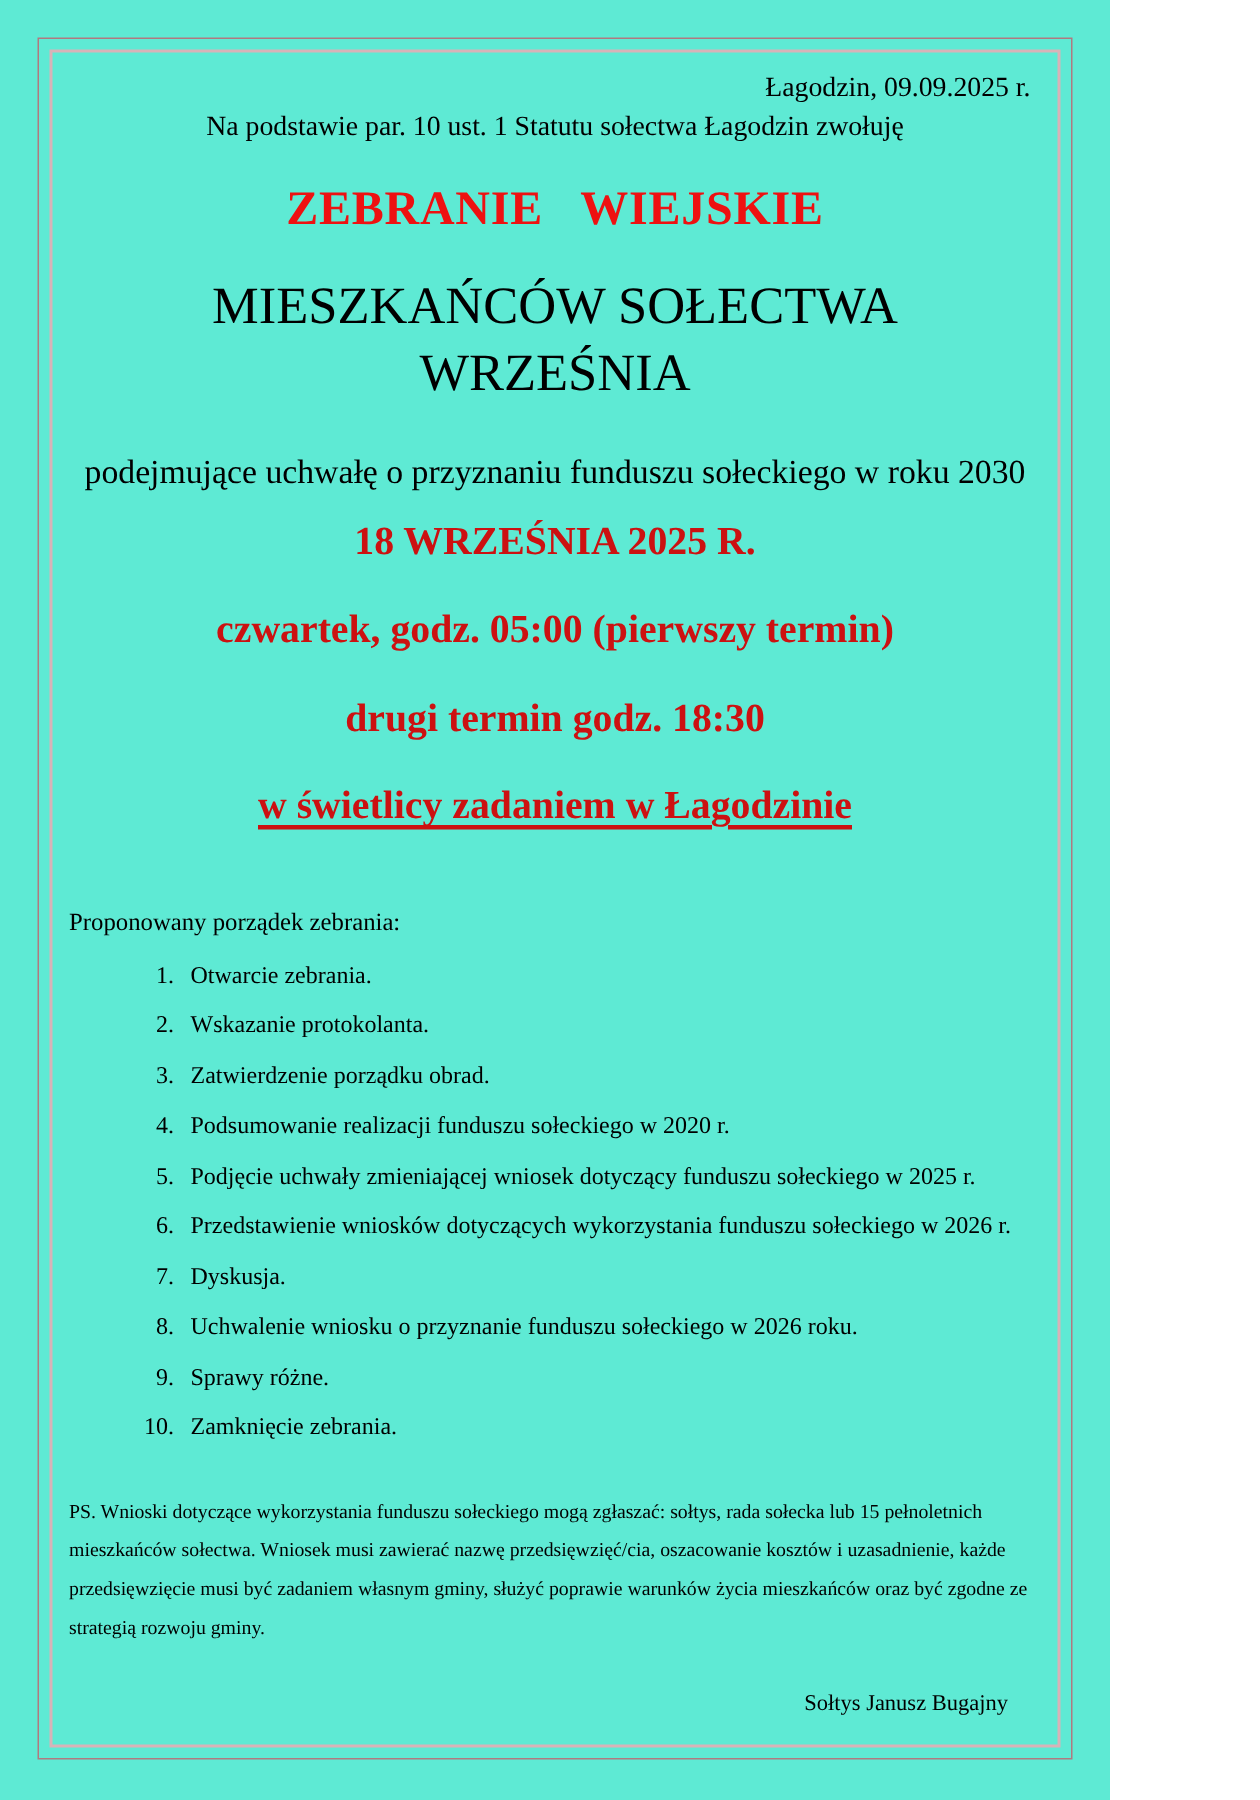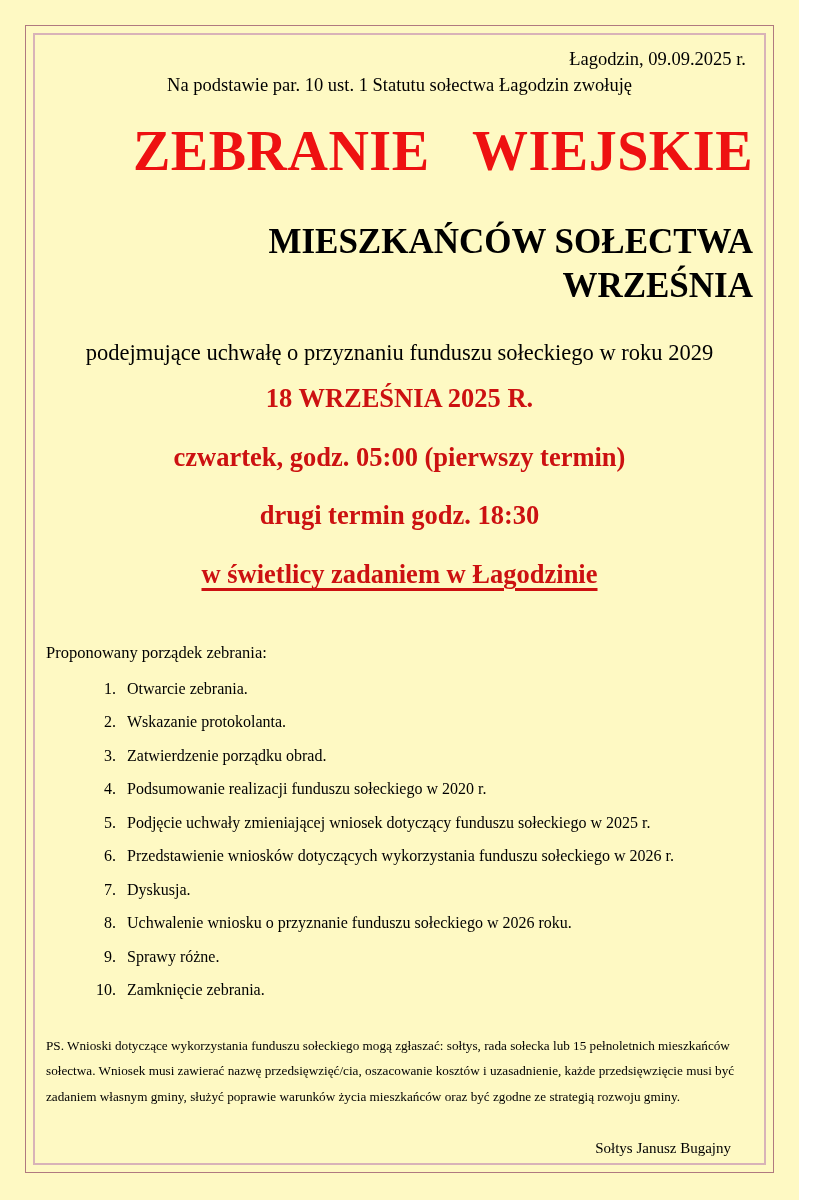--- a/index.html
+++ b/index.html
@@ -11,24 +11,24 @@
   body {
     width: 840px;
     height: 1200px;
     font-family: "Liberation Serif", "DejaVu Serif", serif;
     color: #000000;
     overflow: hidden;
   }
 
   .page {
     position: relative;
-    width: 799px;
+    width: 740px;
     height: 1200px;
     box-sizing: border-box;
-    background: #fef9c3;
+    background: #5eead4;
   }
 
   
   .frame-outer {
     position: absolute;
     left: 25px;
     top: 25px;
     right: 25px;
     bottom: 27px;
     border: 1.5px solid #b07a80;
@@ -66,32 +66,32 @@
   }
   .legal-basis {
     text-align: center;
     font-size: 18.5px;
     line-height: 1.25;
     margin-top: 3px;
   }
 
   
   .title-main {
-    text-align: right;
+    text-align: center;
     color: #ee1111;
     font-weight: bold;
-    font-size: 56px;
+    font-size: 32px;
     letter-spacing: 0.5px;
     line-height: 1.1;
     margin-top: 24px;
     white-space: pre;
   }
   .title-sub {
-    text-align: right;
-    font-weight: bold;
+    text-align: center;
+    font-weight: normal;
     font-size: 35px;
     line-height: 1.26;
     margin-top: 26px;
   }
   .title-sub .line2 {
     display: block;
   }
 
   .resolution-line {
     text-align: center;
@@ -173,21 +173,21 @@
 
     <div class="legal-basis">Na podstawie par. 10 ust. 1 Statutu sołectwa Łagodzin zwołuję</div>
 
     <h1 class="title-main">ZEBRANIE   WIEJSKIE</h1>
 
     <h2 class="title-sub">
       <span class="line1">MIESZKAŃCÓW SOŁECTWA</span>
       <span class="line2">WRZEŚNIA</span>
     </h2>
 
-    <div class="resolution-line">podejmujące uchwałę o przyznaniu funduszu sołeckiego w roku 2029</div>
+    <div class="resolution-line">podejmujące uchwałę o przyznaniu funduszu sołeckiego w roku 2030</div>
 
     <div class="date-block">
       <div class="dline">18 WRZEŚNIA 2025 R.</div>
       <div class="dline">czwartek, godz. 05:00 (pierwszy termin)</div>
       <div class="dline">drugi termin godz. 18:30</div>
       <div class="dline underlined">w świetlicy zadaniem w Łagodzinie</div>
     </div>
 
     <div class="agenda">
       <div class="agenda-heading">Proponowany porządek zebrania:</div>

